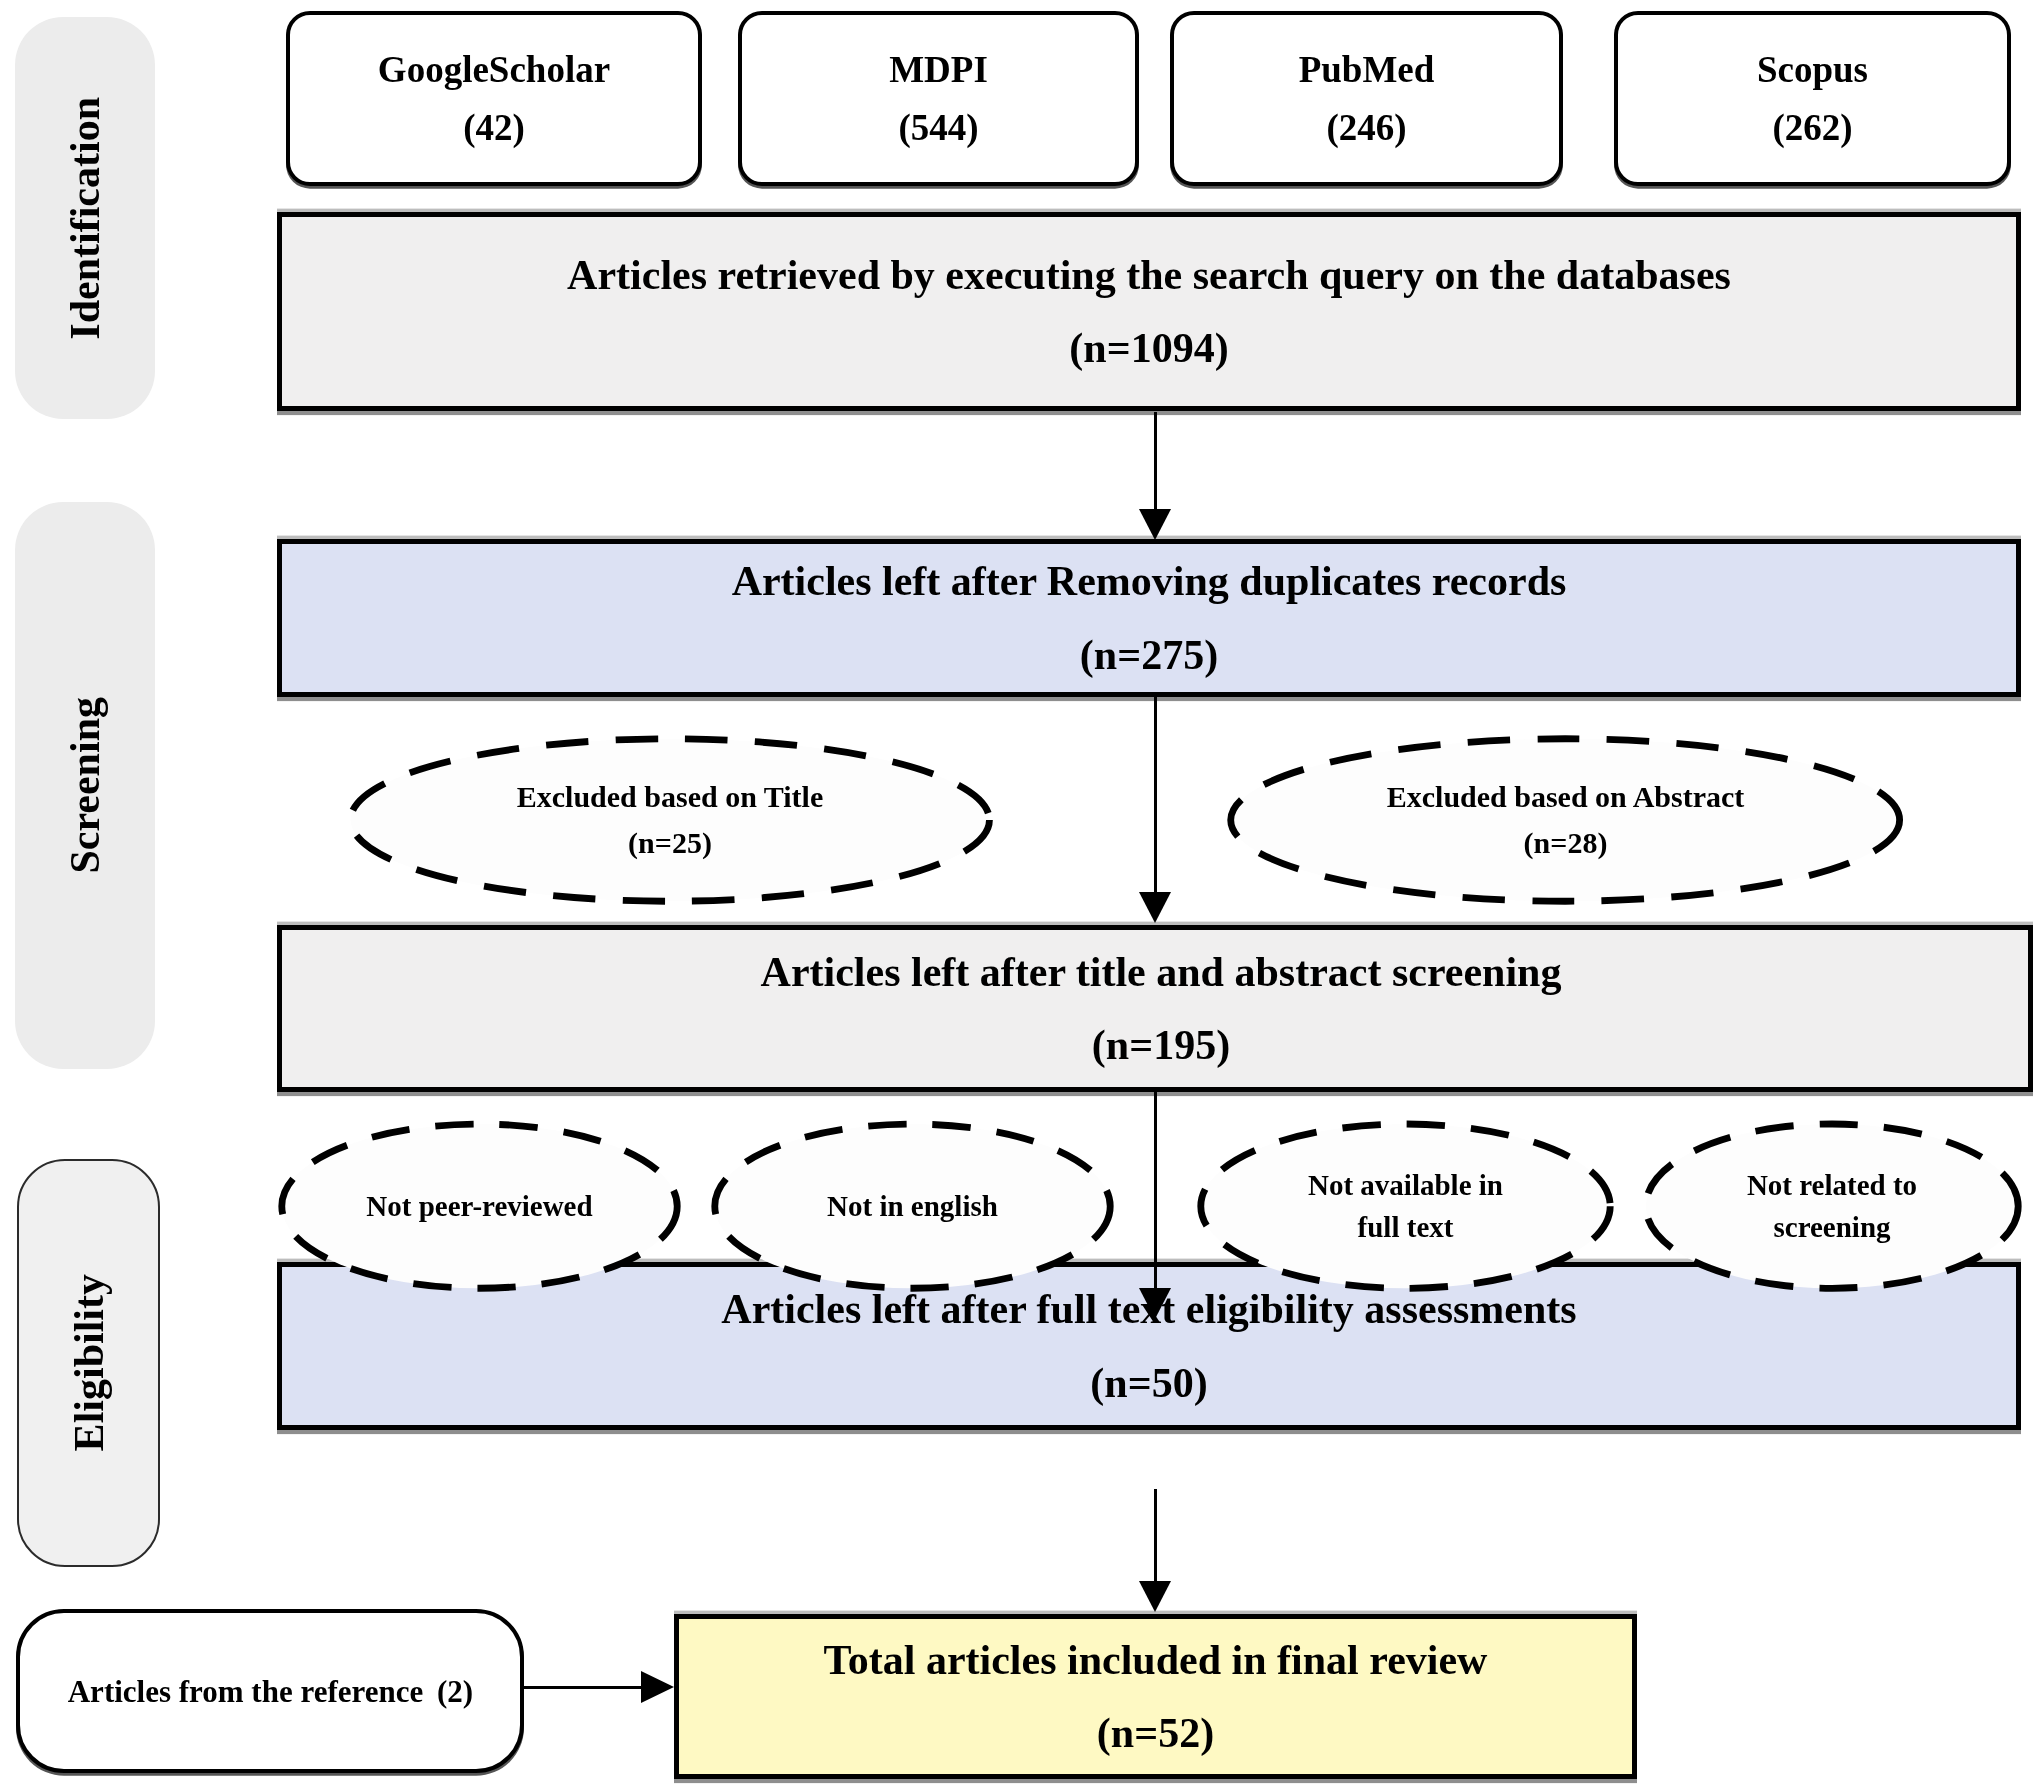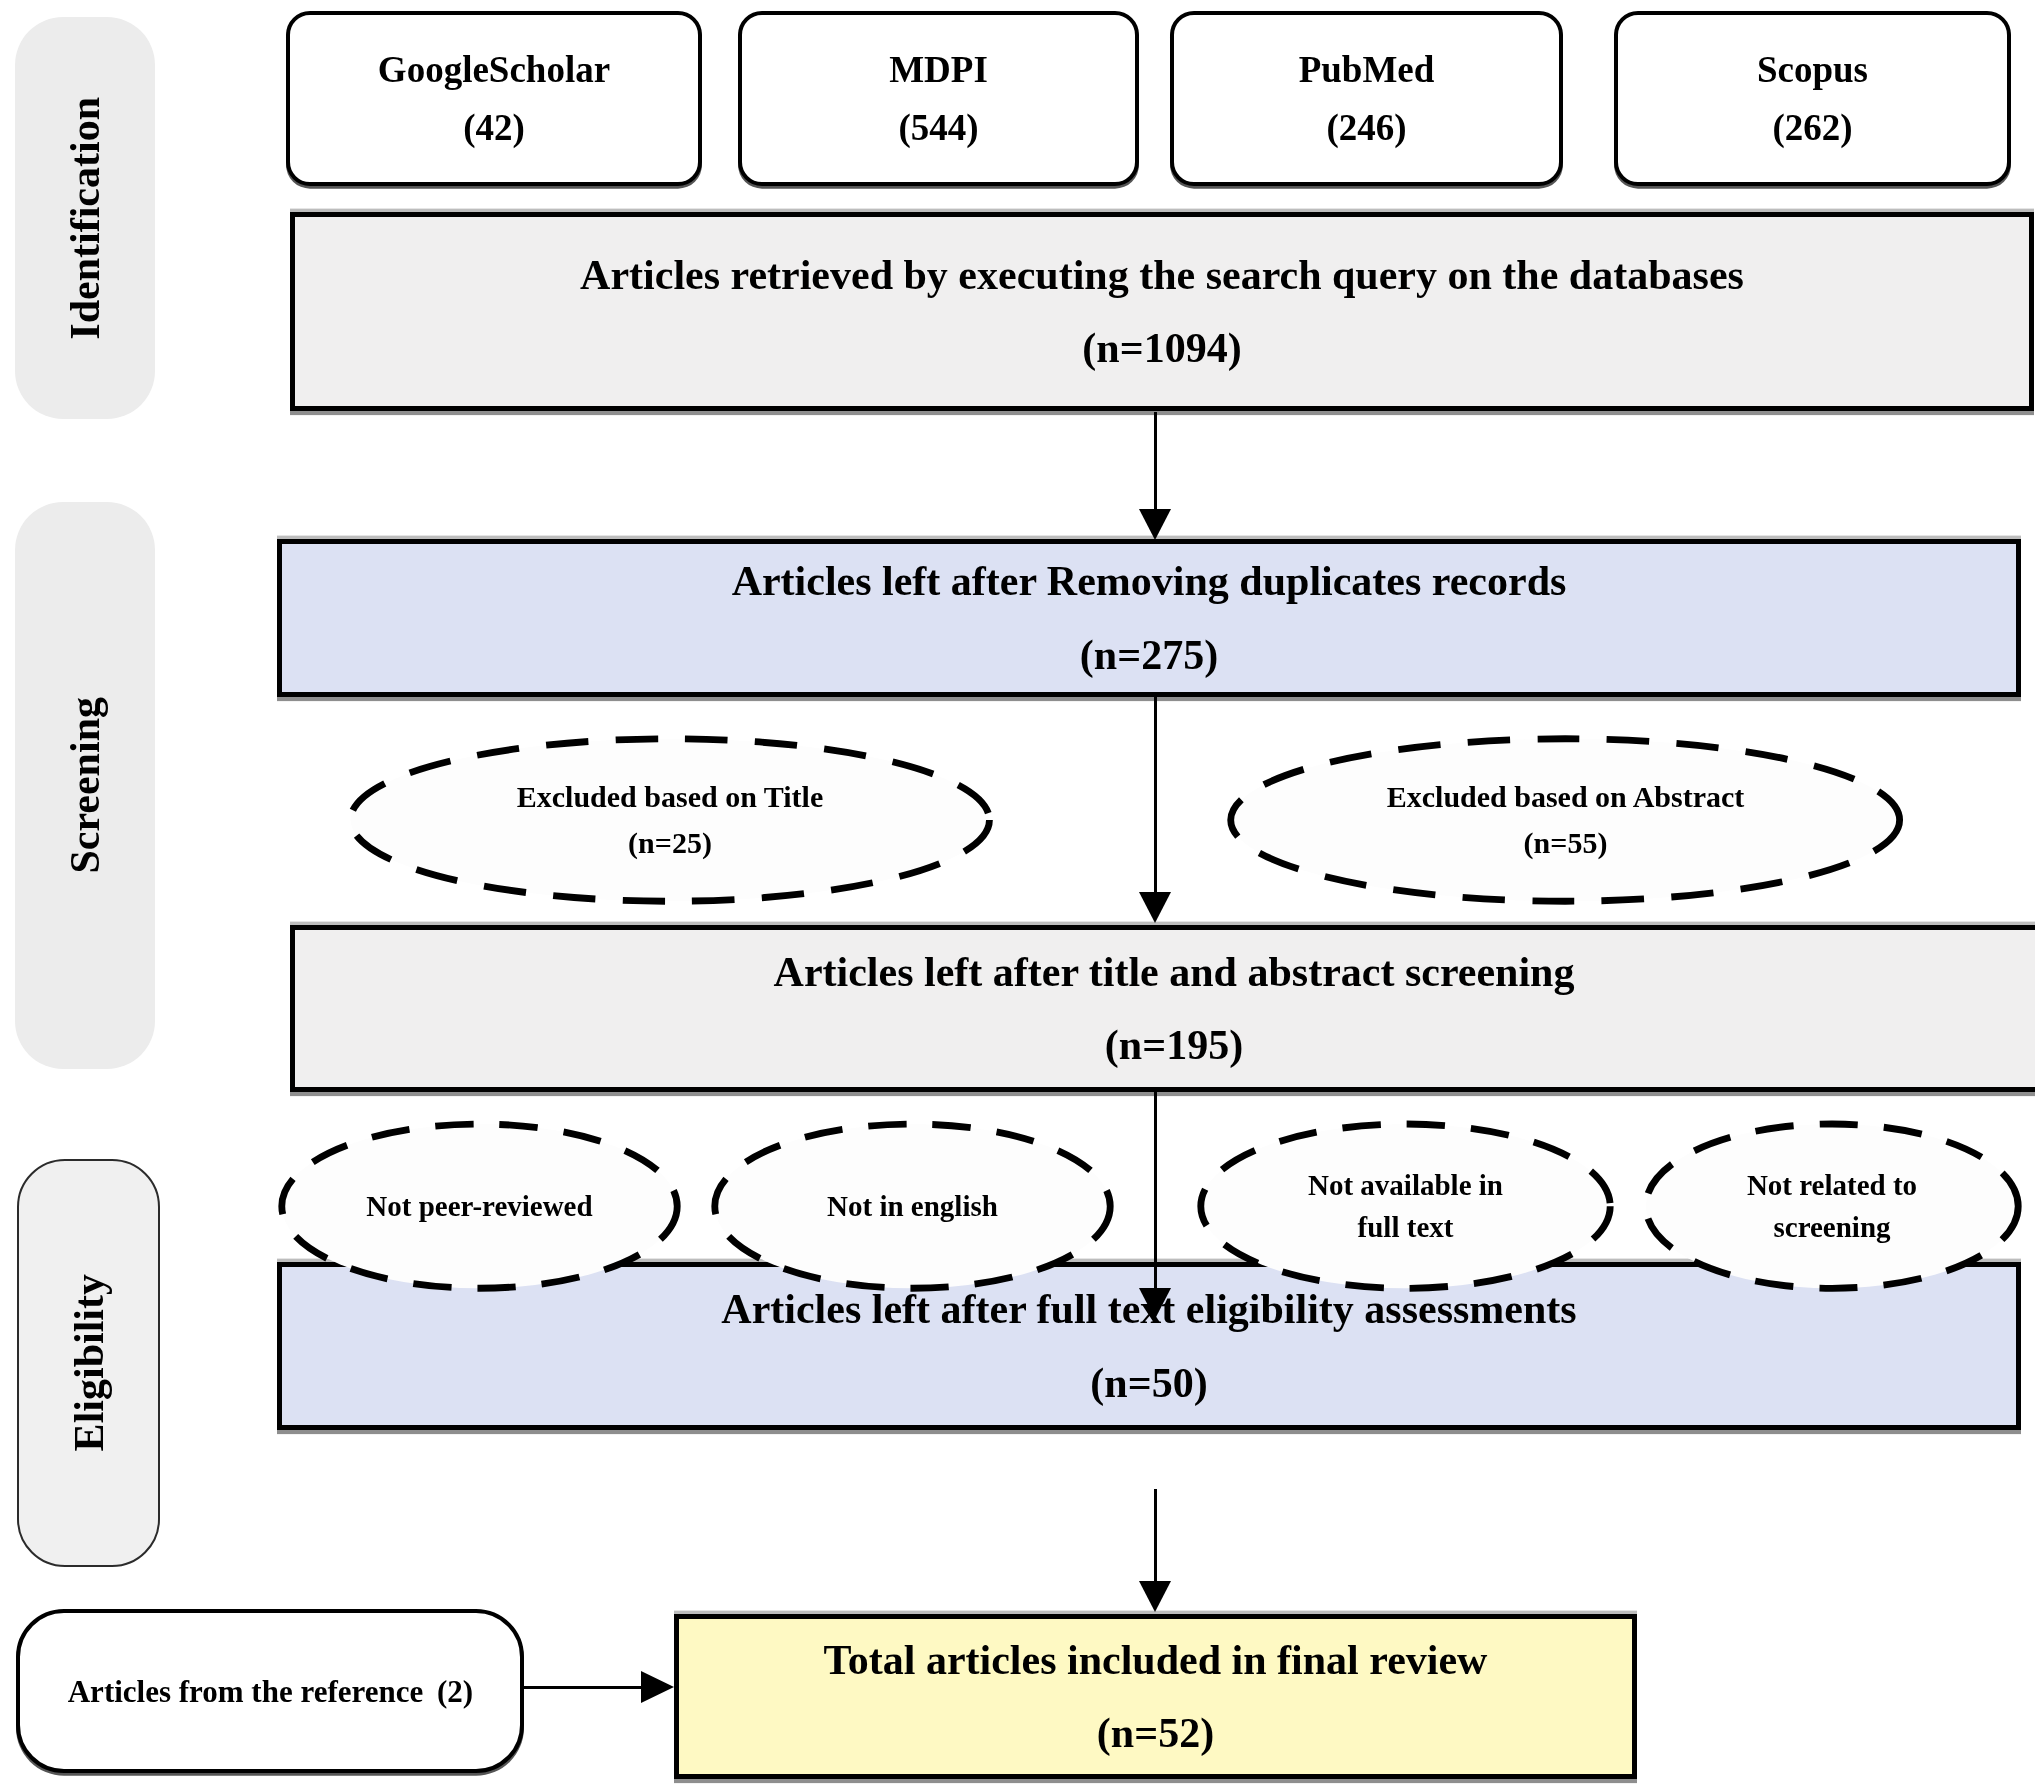--- a/index.html
+++ b/index.html
@@ -51,21 +51,21 @@
     border:5.5px solid #000;
     display:flex;
     flex-direction:column;
     align-items:center;
     justify-content:center;
     gap:31.5px;
     text-align:center;
     box-shadow:0 4.1px 0 #8e8e8e, 0 -3.4px 0 #bdbdbd;
   }
   .procbox .line{font-size:42px;line-height:1;}
-  .bg-gray{background:#f0efef;margin-left:13px;}
+  .bg-gray{background:#f0efef;}
   .bg-blue{background:#dce1f3;}
   .bg-white{background:#fef9c3;}
   
   .ellipse{position:absolute;}
   .ellipse svg{position:absolute;left:0;top:0;width:100%;height:100%;}
   .ellipse .etext{
     position:absolute;left:0;top:0;width:100%;height:100%;
     display:flex;flex-direction:column;align-items:center;justify-content:center;
     gap:16.4px;text-align:left;
   }
@@ -169,21 +169,21 @@
       <div class="eline">Excluded based on Title</div>
       <div class="eline">(n=25)</div>
     </div>
   </div>
   <div class="ellipse" style="left:1225px;top:734px;width:681px;height:172px;">
     <svg viewBox="0 0 995 252">
       <ellipse cx="497" cy="126" rx="490" ry="119" fill="#fdfdfd" stroke="#000" stroke-width="10" stroke-dasharray="62 40"></ellipse>
     </svg>
     <div class="etext">
       <div class="eline">Excluded based on Abstract</div>
-      <div class="eline">(n=55)</div>
+      <div class="eline">(n=28)</div>
     </div>
   </div>
 
   <div class="ellipse small" style="left:277px;top:1119px;width:405px;height:175px;">
     <svg viewBox="0 0 592 255">
       <ellipse cx="296" cy="127" rx="289" ry="120" fill="#fdfdfd" stroke="#000" stroke-width="10" stroke-dasharray="56 38"></ellipse>
     </svg>
     <div class="etext">
       <div class="eline">Not peer-reviewed</div>
     </div>

